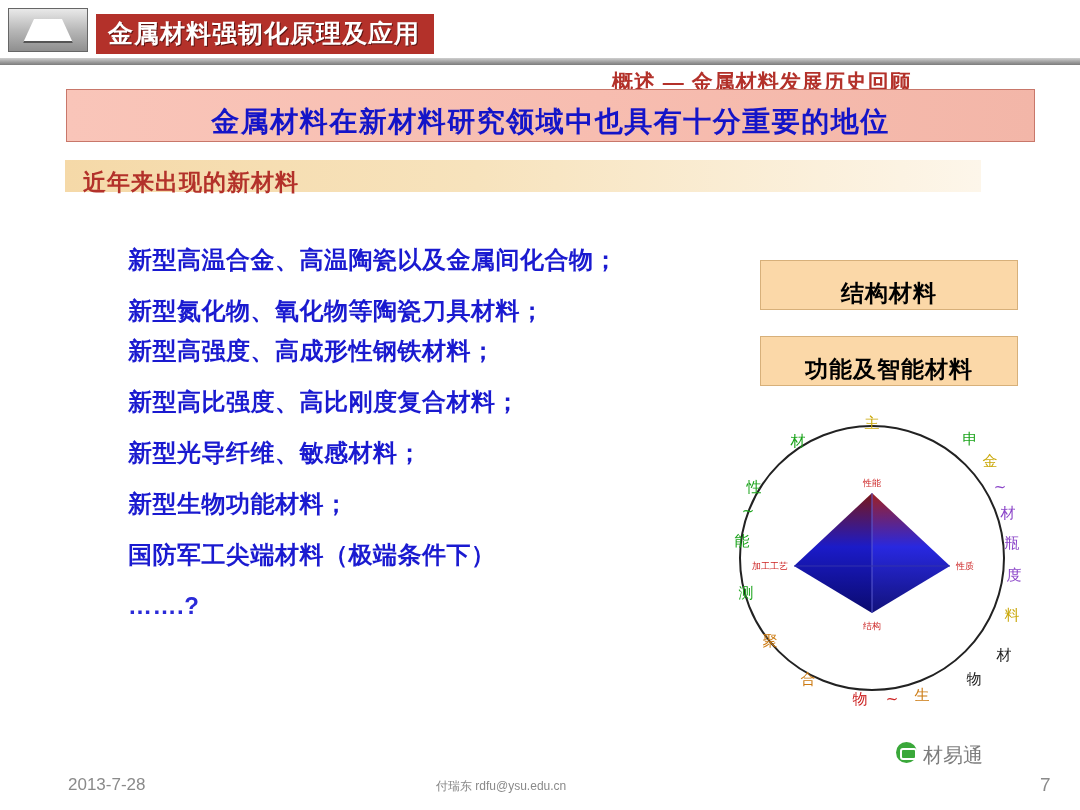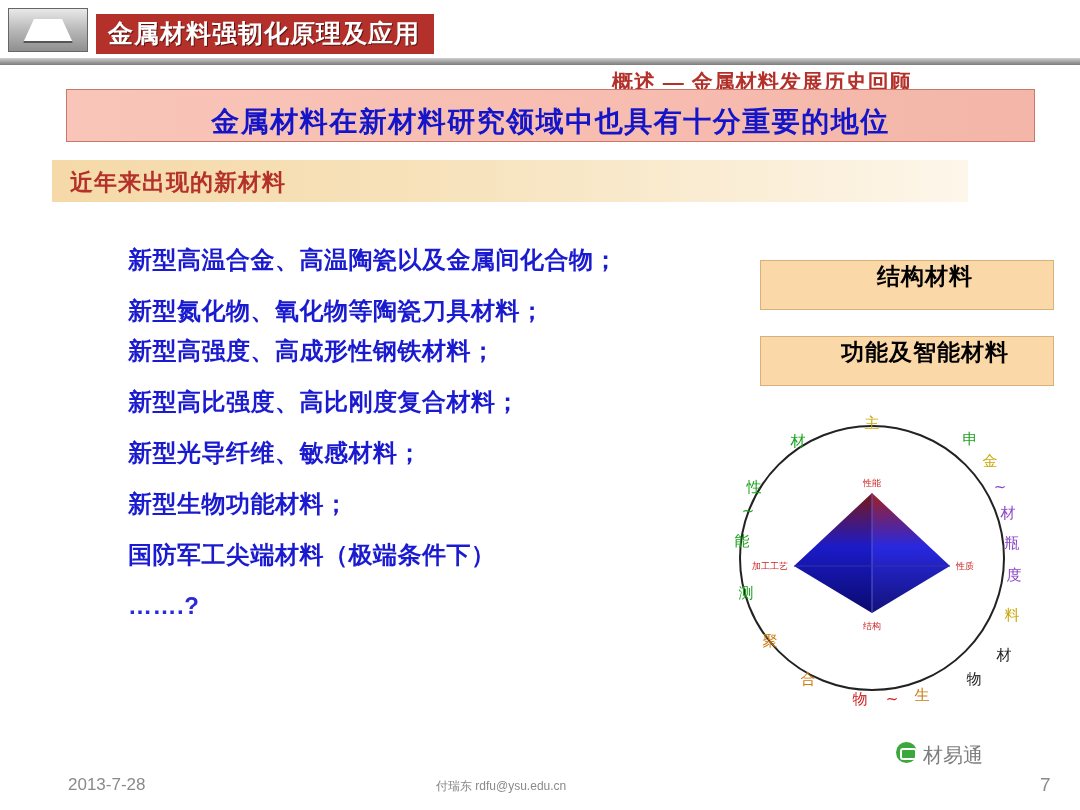--- a/index.html
+++ b/index.html
@@ -91,22 +91,22 @@
     color: #1414c8;
     font-size: 28px;
     font-weight: bold;
     letter-spacing: 1.5px;
     white-space: nowrap;
   }
 
   
   .subbanner {
     position: absolute;
-    left: 52px; top: 160px;
-    width: 916px; height: 42px;
+    left: 65px; top: 160px;
+    width: 916px; height: 32px;
     background: linear-gradient(90deg, #f5d9a8 0%, #f7e3bd 45%, #fdf6ea 100%);
   }
   .subbanner-text {
     position: absolute;
     left: 18px; top: 7px;
     color: #b3312a;
     font-size: 23px;
     font-weight: bold;
     letter-spacing: 1px;
     white-space: nowrap;
@@ -129,23 +129,22 @@
   }
   .list-item.tight { margin-bottom: 13px; }
   .list-item.last { color: #2a2ad8; }
 
   
   .box {
     position: absolute;
     background: #fbd8a8;
     border: 1px solid #d7b07a;
     display: flex;
-    align-items: flex-start;
+    align-items: flex-end;
     justify-content: center;
-    padding-left: 36px;
   }
   .box-structure {
     left: 760px; top: 260px;
     width: 256px; height: 48px;
   }
   .box-function {
     left: 760px; top: 336px;
     width: 256px; height: 48px;
   }
   .box-text {

